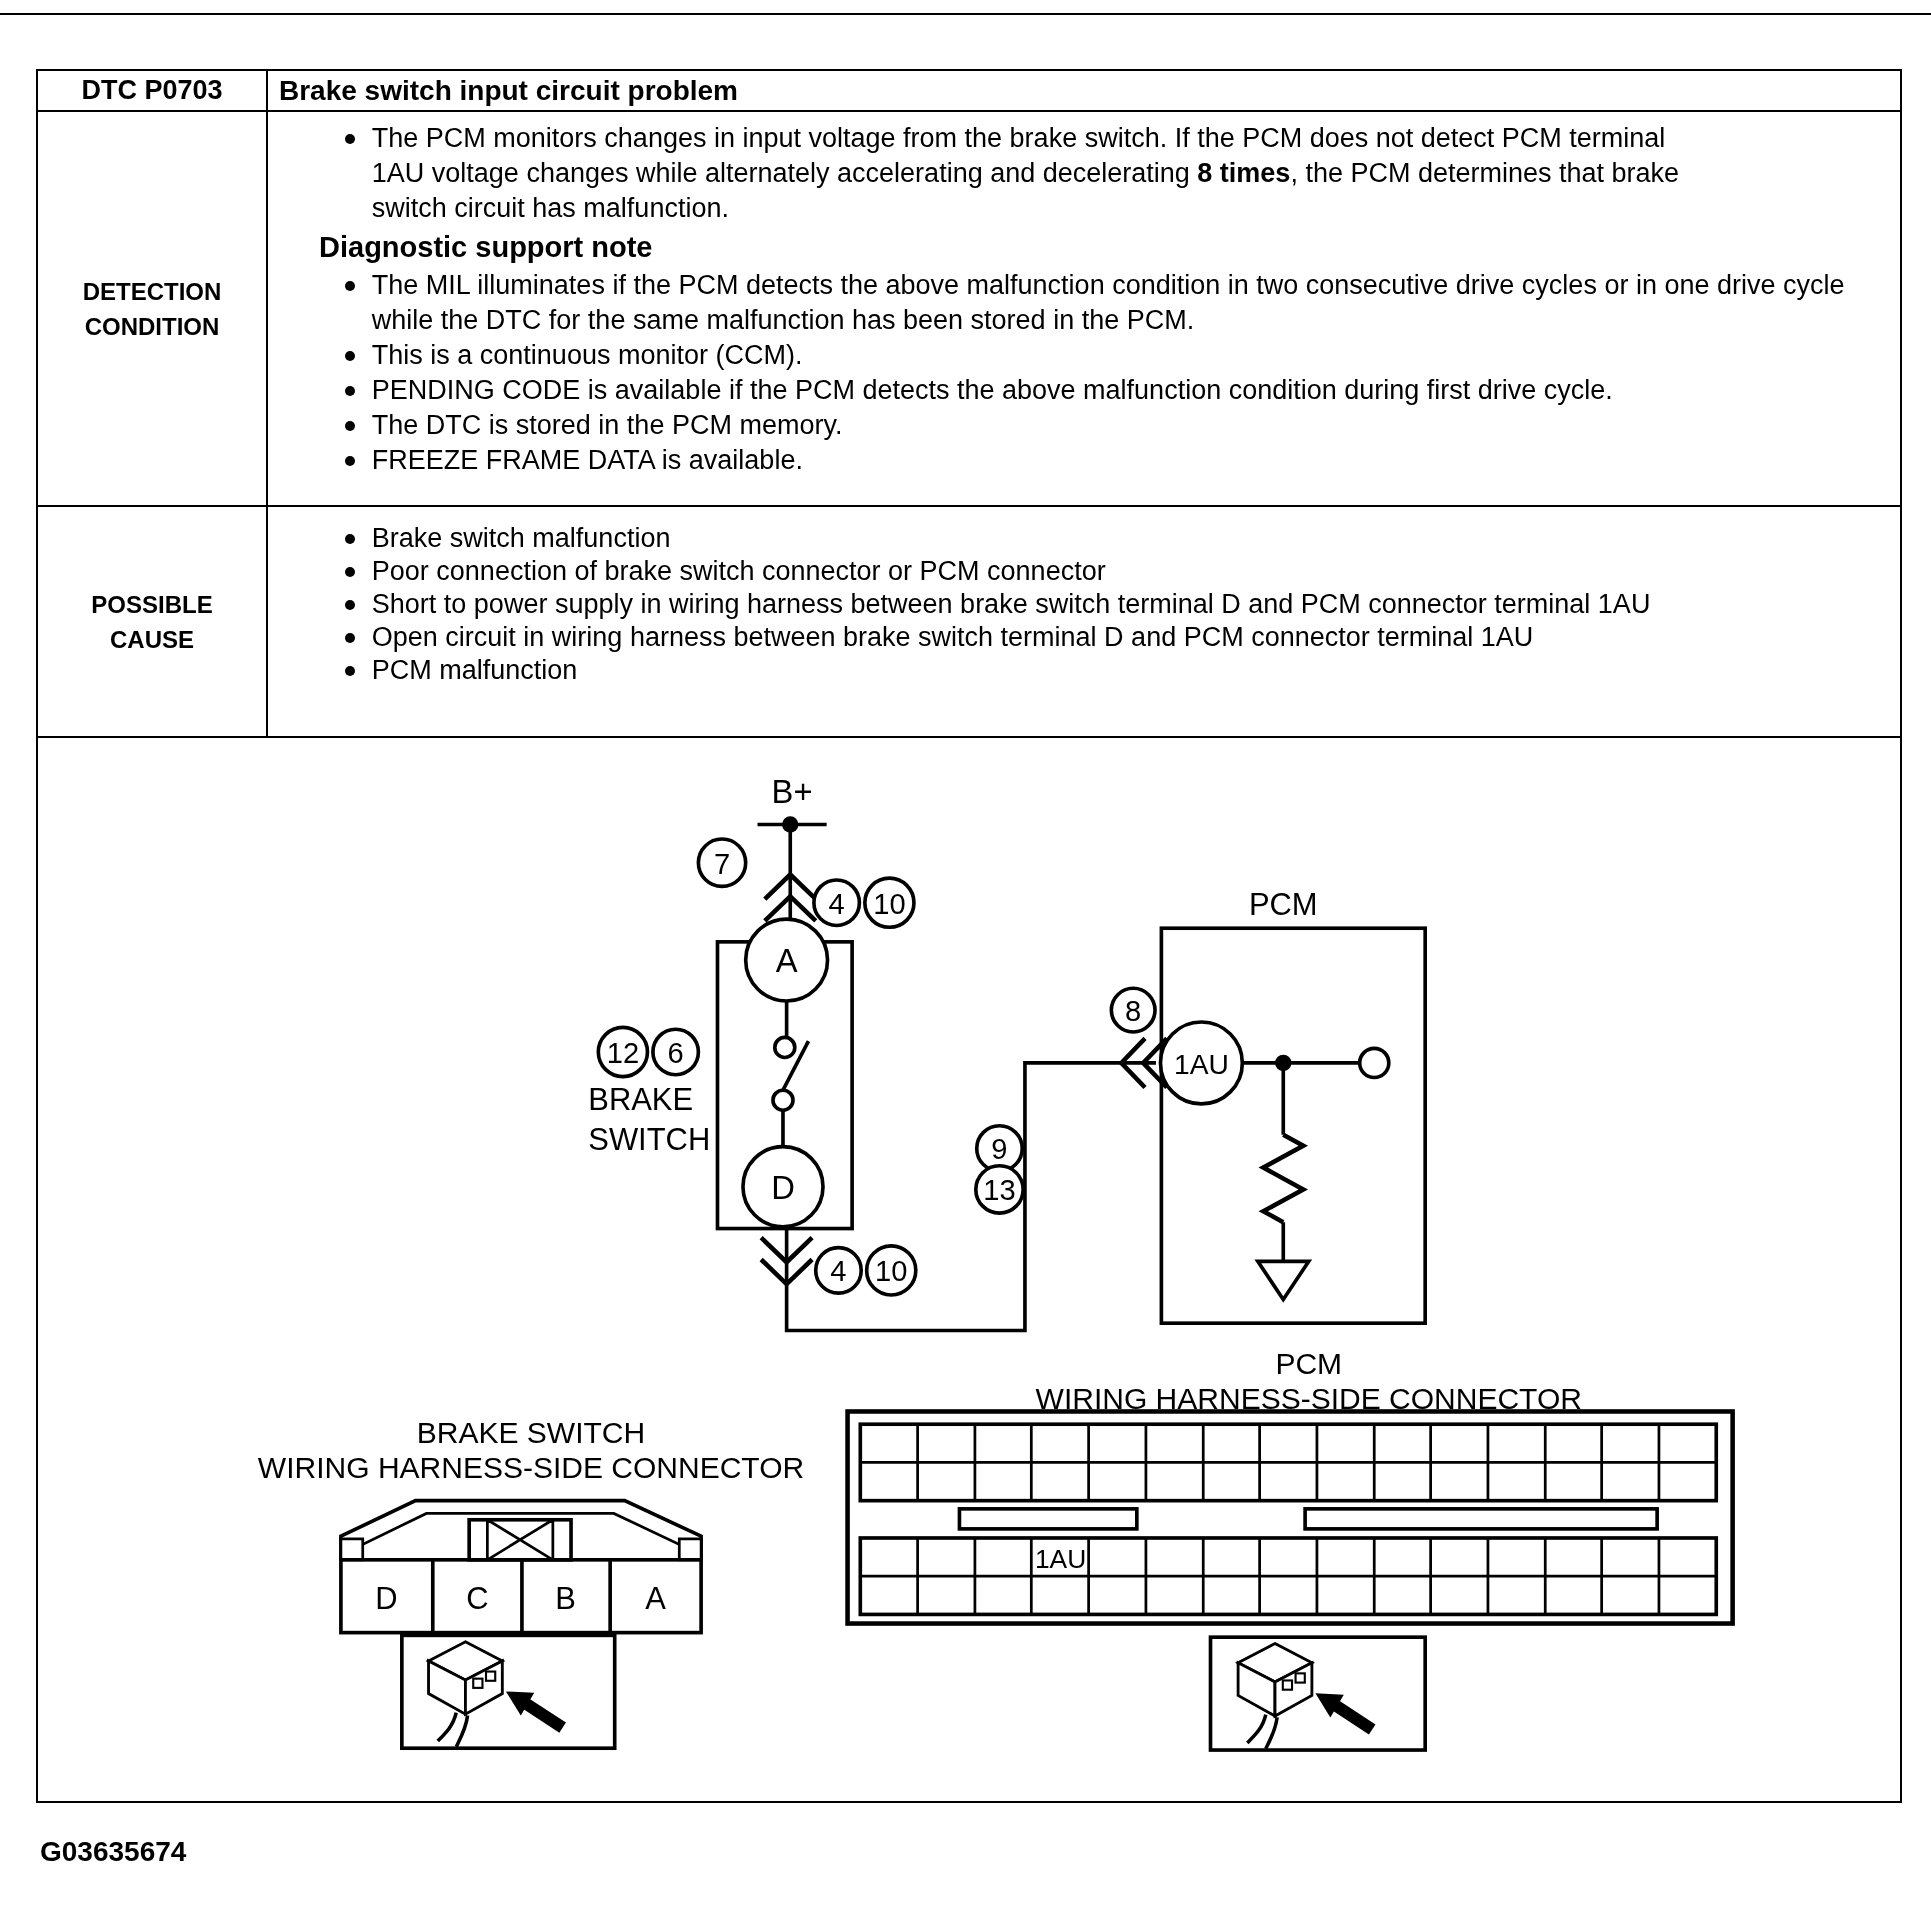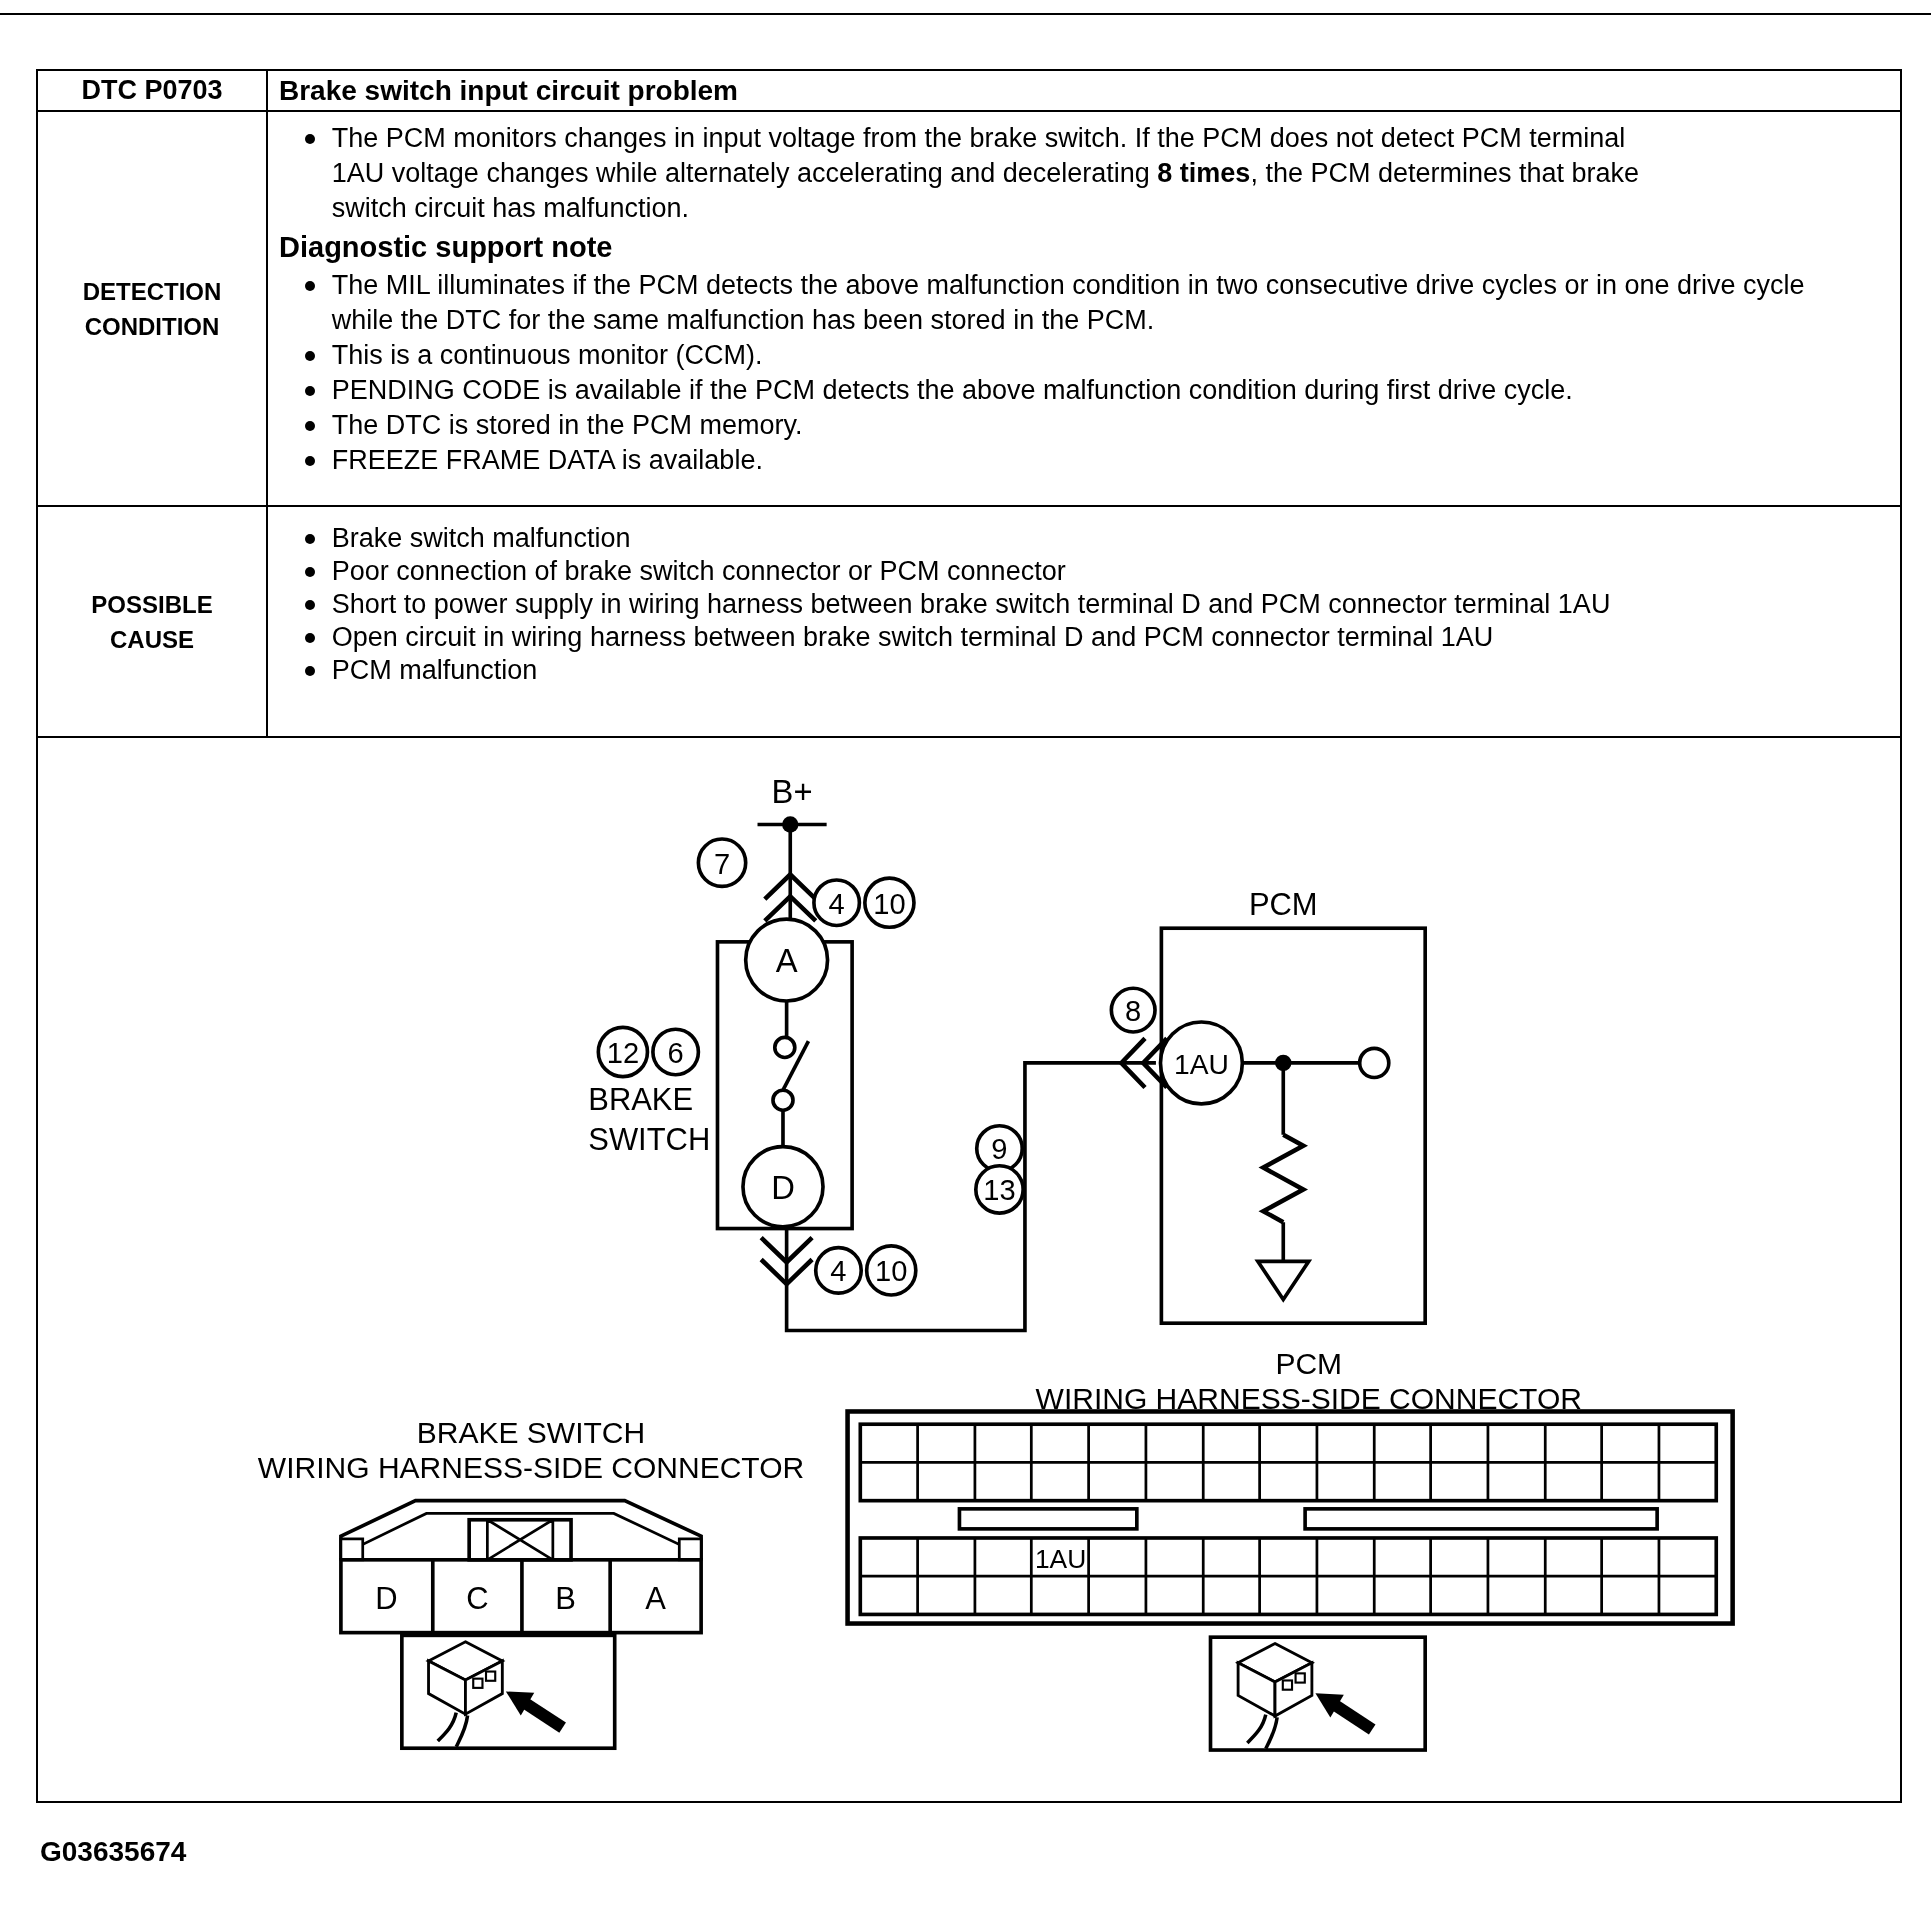--- a/index.html
+++ b/index.html
@@ -16,21 +16,21 @@
   .trow.r2 { height:395px; }
   .trow.r3 { height:231px; }
   .hcell { width:230px; border-right:2.7px solid #000; display:flex; flex-direction:column;
            align-items:center; justify-content:center; font-weight:bold; font-size:24px;
            line-height:35px; text-align:center; flex:0 0 auto; }
   .vcell { flex:1 1 auto; min-width:0; }
 
   .r1 .hcell { font-size:27px; }
   .r1 .vcell { display:flex; align-items:center; font-weight:bold; font-size:28px; padding-left:11px; }
 
-  .cell-content { padding:9px 33px 0 11px; font-size:27px; line-height:35px; }
+  .cell-content { padding:9px 33px 0 11px; font-size:27px; line-height:35px;margin-left:40px; }
   .cell-content.causes { padding-top:14.5px; line-height:33px; }
   .subhead { font-weight:bold; font-size:29px; line-height:42px; }
   .bullet { display:flex; align-items:flex-start; }
   .bullet .dot { flex:0 0 auto; width:10px; height:10px; border-radius:50%; background:#000;
                  margin:12.7px 0 0 25.5px; }
   .bullet .bt { padding-left:17.3px; }
   .bullet .bt.wrap-early { padding-right:182px; }
 
   .diagram-wrap { flex:1 1 auto; position:relative; }
   .diagram-wrap svg { display:block; width:100%; height:100%; }

